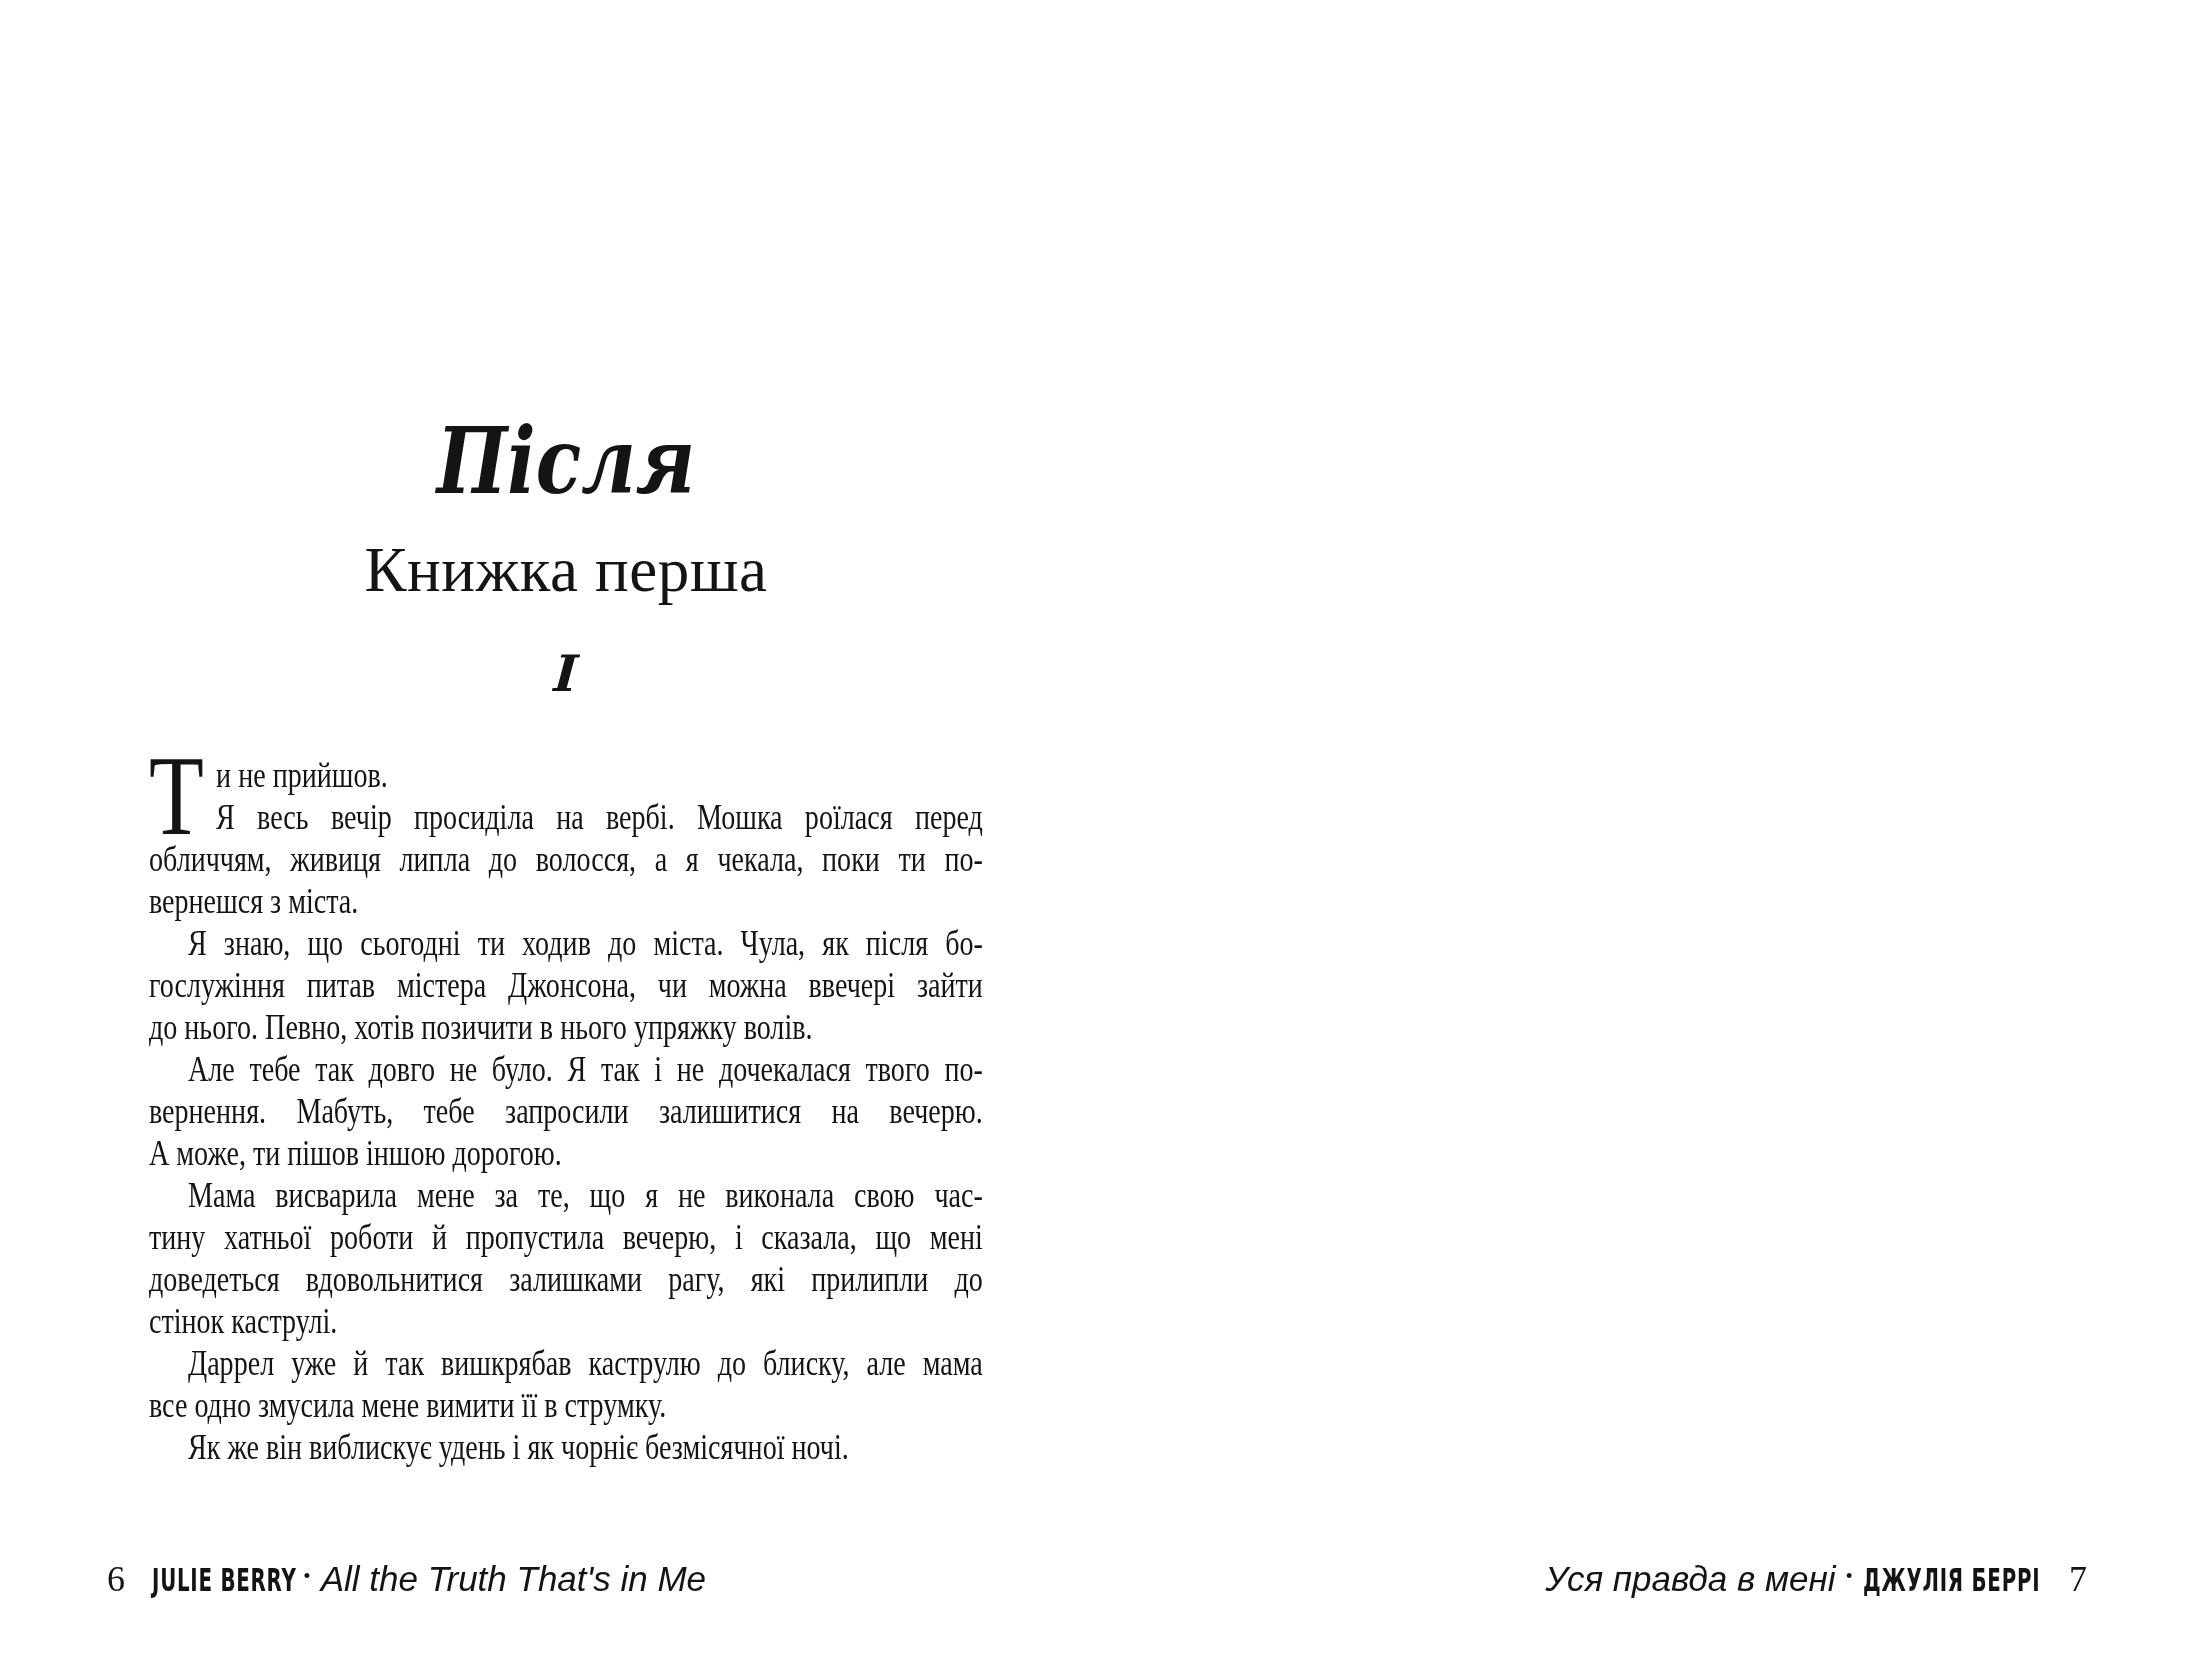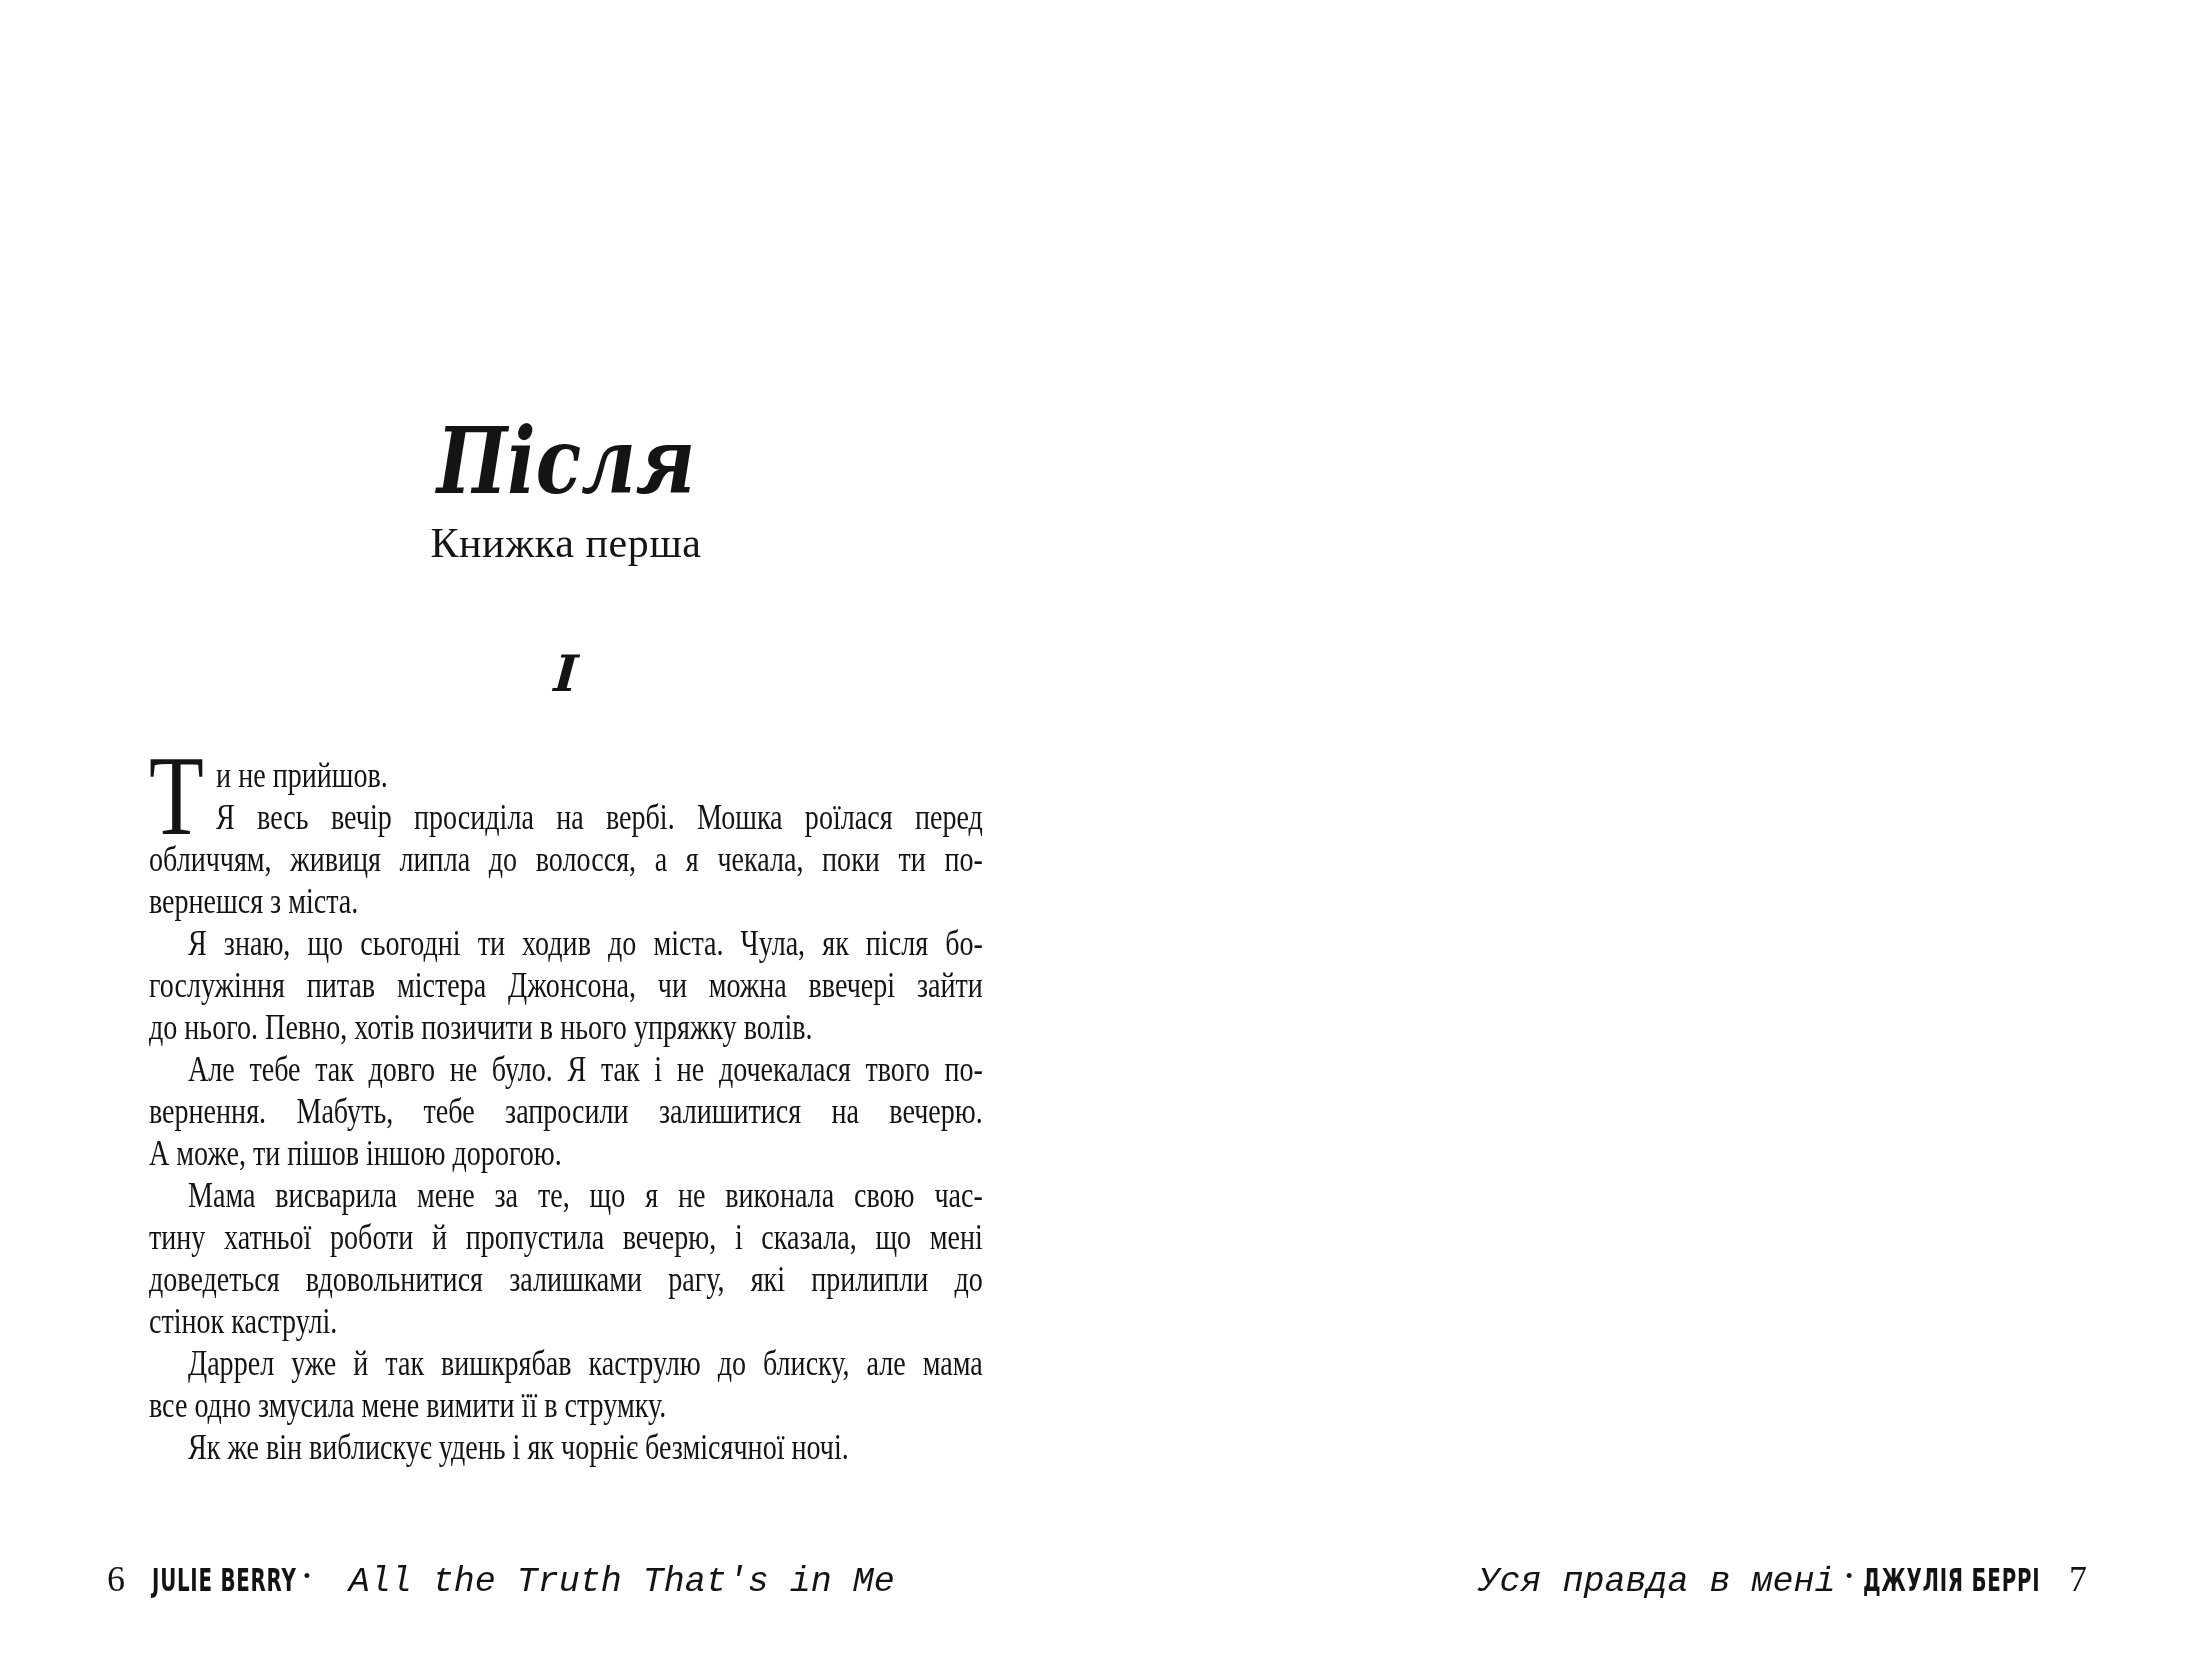--- a/index.html
+++ b/index.html
@@ -19,22 +19,22 @@
   .center-left  { position: absolute; left: 149px;  width: 834px; text-align: center; }
 
   #part-title {
     top: 411px;
     font-family: "DejaVu Serif", serif;
     font-style: italic; font-weight: bold;
     font-size: 91px; line-height: 1.1;
     transform: scaleX(0.82);
   }
   #subtitle {
-    top: 520px;
-    font-size: 42px; line-height: 1.1;
+    top: 536px;
+    font-size: 63px; line-height: 1.1;
     letter-spacing: 0.6px;
   }
   .chapter-numeral {
     font-family: "DejaVu Serif", serif;
     font-style: italic; font-weight: bold;
     font-size: 50px; line-height: 1;
     transform: skewX(-4deg);
   }
   #numeral-1 { top: 649px; }
 
@@ -80,24 +80,23 @@
     font-weight: bold;
     font-size: 32px;
     letter-spacing: 1.2px;
     transform: scaleX(0.62);
     transform-origin: 0 60%;
   }
   #footer-left  .author-caps { margin-right: -92px; }
   #footer-right .author-caps { margin-right: -111px; }
 
   .script {
-    font-family: Liberation Mono, monospace;
+    font-family: Liberation Sans, sans-serif;
     font-style: italic;
     font-size: 35px;
-    margin-left: 28px;
   }
   .sep { font-size: 21px; vertical-align: 7.5px; padding: 0 10px; }
 </style>
 </head>
 <body>
 
 <div class="sheet">
 
   <div class="page" id="page-left">
     <div class="center-left" id="part-title">Після</div>

